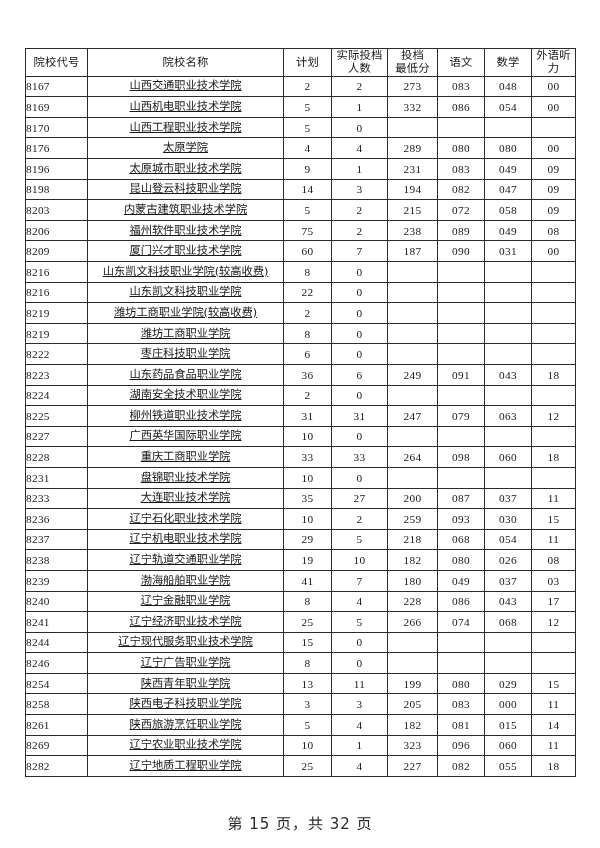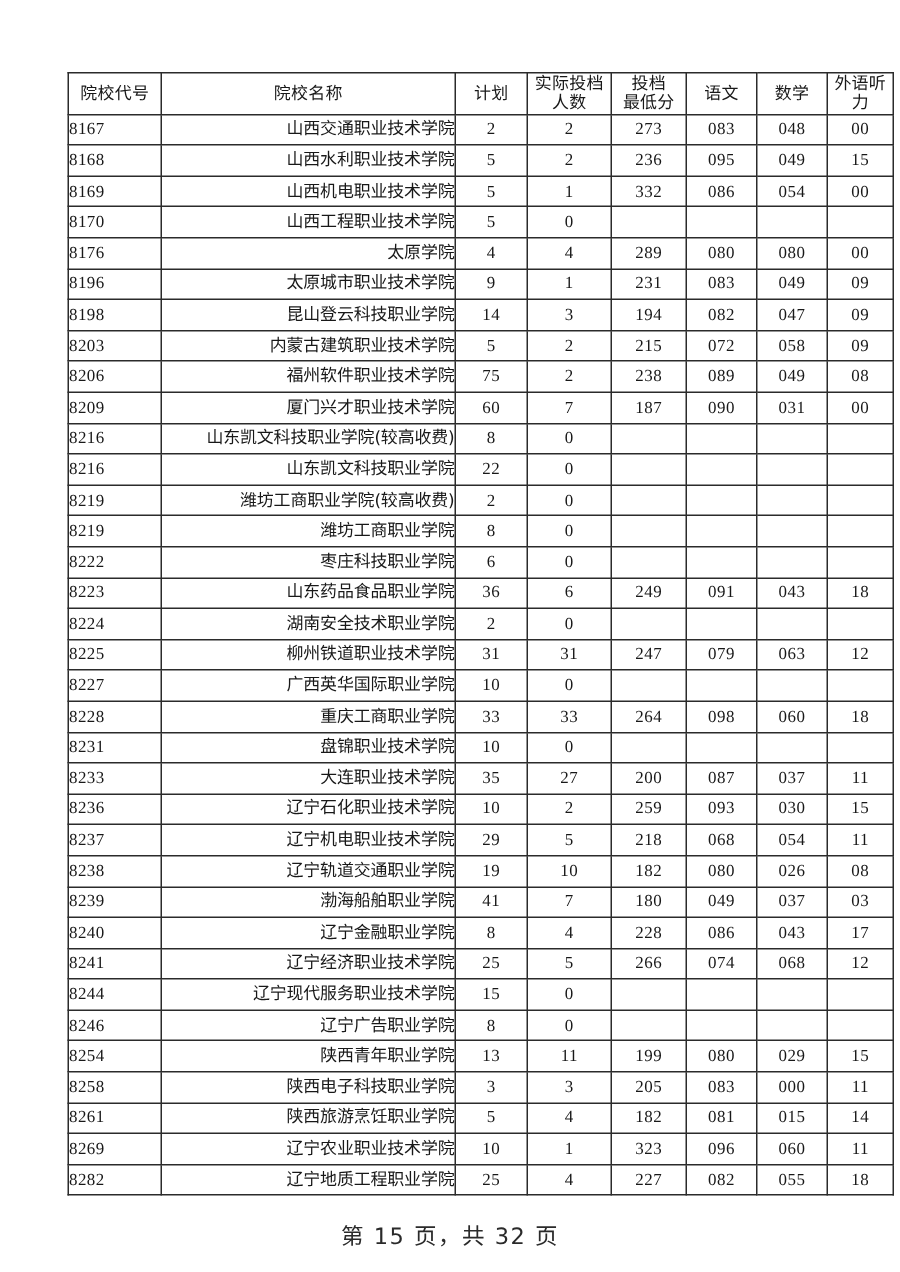--- a/index.html
+++ b/index.html
@@ -32,21 +32,20 @@
     left: 25px;
     top: 48px;
     width: 550px;
   }
 
   table.score-table {
     border-collapse: collapse;
     table-layout: fixed;
     width: 550px;
     border: 1.5px solid #1a1a1a;
-    margin-left: 20px;
   }
 
   table.score-table th,
   table.score-table td {
     border: 1px solid #2b2b2b;
     font-size: 11.3px;
     line-height: 1.25;
     padding: 0;
     height: 19.6px;
     vertical-align: middle;
@@ -78,27 +77,28 @@
     line-height: 1.18;
   }
 
   td.code {
     text-align: left;
     font-family: "Liberation Serif", serif;
     font-size: 11.4px;
     letter-spacing: 0.3px;
   }
   td.name {
-    text-align: right;
+    text-align: center;
     padding-left: 4px;
     font-family: "DejaVu Sans", "Liberation Sans", sans-serif;
     font-size: 10.9px;
     letter-spacing: -0.1px;
     white-space: nowrap;
     overflow: hidden;
+    text-decoration: underline;
   }
   td.num {
     text-align: center;
     font-family: "Liberation Serif", serif;
     font-size: 11.2px;
     letter-spacing: 0.3px;
   }
 
   .footer {
     position: absolute;
@@ -164,30 +164,20 @@
             <td class="code">8167</td>
             <td class="name">山西交通职业技术学院</td>
             <td class="num">2</td>
             <td class="num">2</td>
             <td class="num">273</td>
             <td class="num">083</td>
             <td class="num">048</td>
             <td class="num">00</td>
           </tr>
           <tr>
-            <td class="code">8168</td>
-            <td class="name">山西水利职业技术学院</td>
-            <td class="num">5</td>
-            <td class="num">2</td>
-            <td class="num">236</td>
-            <td class="num">095</td>
-            <td class="num">049</td>
-            <td class="num">15</td>
-          </tr>
-          <tr>
             <td class="code">8169</td>
             <td class="name">山西机电职业技术学院</td>
             <td class="num">5</td>
             <td class="num">1</td>
             <td class="num">332</td>
             <td class="num">086</td>
             <td class="num">054</td>
             <td class="num">00</td>
           </tr>
           <tr>

